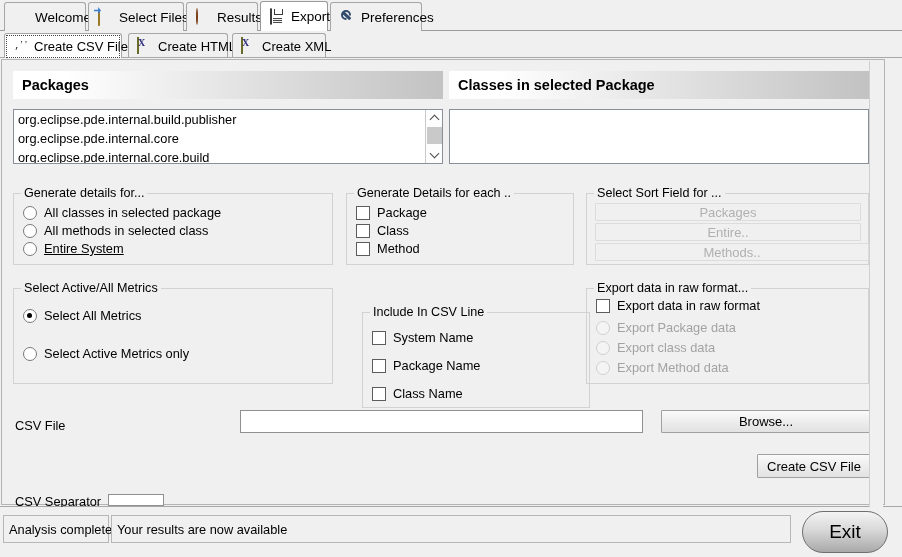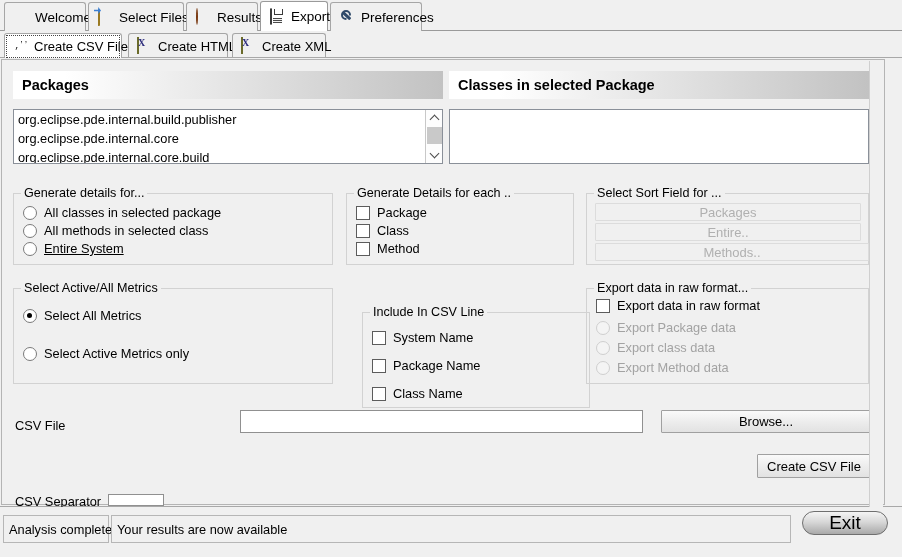--- a/index.html
+++ b/index.html
@@ -231,21 +231,21 @@
     background: #f0f0f0;
     border: 1px solid #b6b6b6;
     display: flex; align-items: center;
     padding-left: 5px;
     font-size: 12.8px;
     white-space: nowrap;
   }
   .exitbtn {
     position: absolute;
     left: 802px; top: 511px;
-    width: 86px; height: 24px;
+    width: 86px; height: 42px;
     border-radius: 21px;
     border: 1px solid #6f6f6f;
     background: linear-gradient(to bottom, #f4f4f4 0%, #d8d8d8 45%, #a9a9a9 100%);
     display: flex; align-items: center; justify-content: center;
     font-size: 19px; color: #000;
   }
 
   
   .ico-bird {
     width: 16px; height: 16px;

